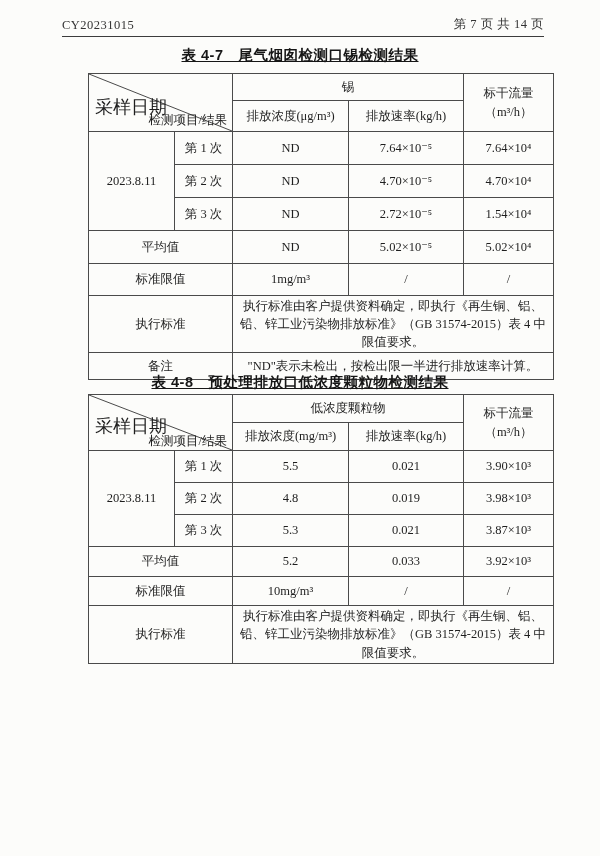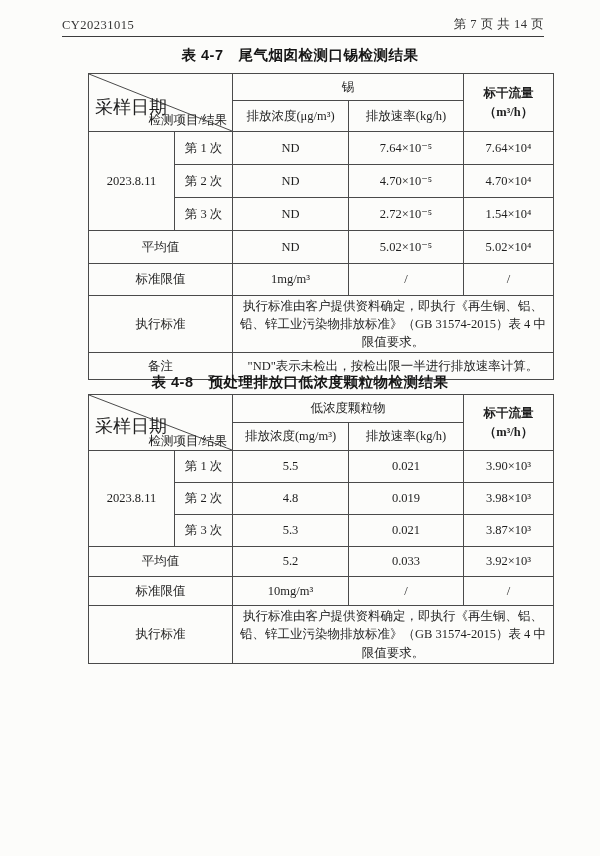--- a/index.html
+++ b/index.html
@@ -33,20 +33,21 @@
   .tbl-title {
     position: absolute;
     left: 0;
     width: 100%;
     text-align: center;
     font-family: "Liberation Sans", "DejaVu Sans", sans-serif;
     font-weight: bold;
     font-size: 14.5px;
     color: #161616;
     letter-spacing: 0.5px;
+    text-decoration: underline;
   }
   #title1 { top: 46px; }
   #title2 { top: 373px; }
   
   table.rpt {
     position: absolute;
     left: 88px;
     width: 465px;
     border-collapse: collapse;
     table-layout: fixed;
@@ -89,21 +90,21 @@
     right: 5px;
     font-size: 12.5px;
     margin-top: 28px;
   }
   td.diag .diag-bottom {
     position: absolute;
     bottom: 11px;
     left: 6px;
     font-size: 18px;
   }
-  .flow-head div { line-height: 1.5; font-weight: bold; }
+  .flow-head div { line-height: 1.5; }
 </style>
 </head>
 <body>
 
 <div class="page">
 
   <div class="runhead">
     <span>CY20231015</span>
     <span>第 7 页 共 14 页</span>
   </div>

